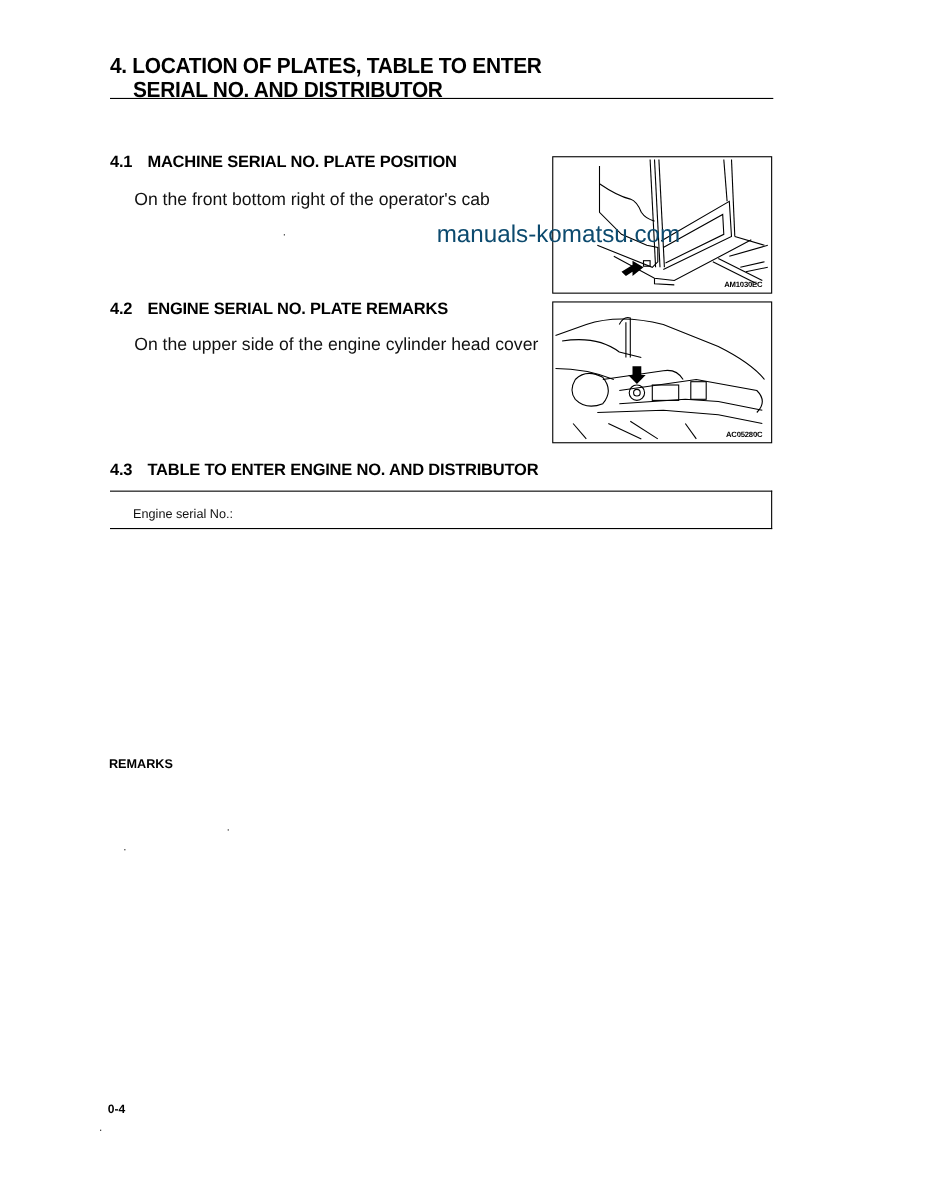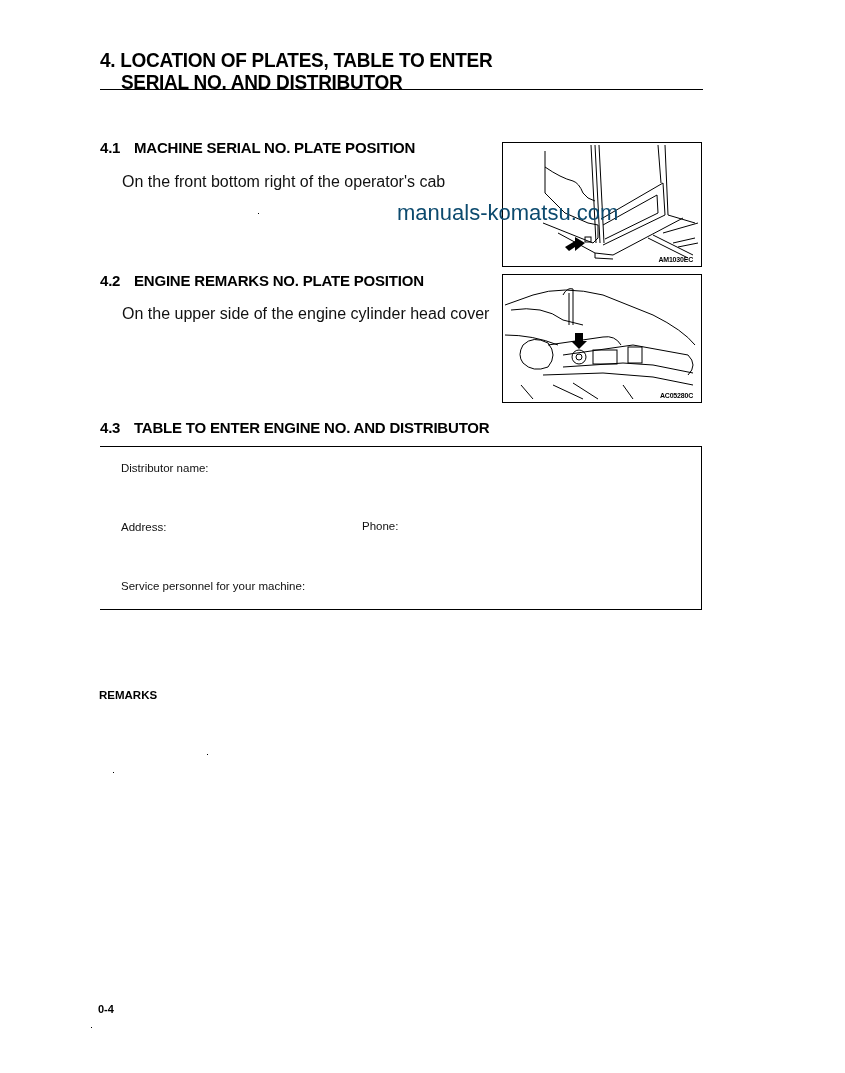--- a/index.html
+++ b/index.html
@@ -149,21 +149,21 @@
     </g>
 
     <path d="M62 104 L72 98 L72 94 L82 100 L72 108 L72 104 L66 108 Z" fill="#000"></path>
   </svg>
   <span class="fig-code">AM1030EC</span>
 </div>
 
 <div class="abs watermark">manuals-komatsu.com</div>
 
 <div class="abs section-heading" style="left:100px; top:272px;">
-  <span class="num">4.2</span><span>ENGINE REMARKS NO. PLATE POSITION</span>
+  <span class="num">4.2</span><span>ENGINE SERIAL NO. PLATE REMARKS</span>
 </div>
 <div class="abs body-text" style="left:122px; top:305px;">On the upper side of the engine cylinder head cover</div>
 
 <div class="abs figure" style="left:502px; top:274px; width:198px; height:127px;">
   <svg width="198" height="127" viewBox="0 0 198 127">
     <g fill="none" stroke="#000" stroke-width="1">
       <path d="M2 30 L30 20 Q60 10 100 20 L150 40 Q180 55 192 70"></path>
       <path d="M8 35 Q40 30 60 45 L80 50"></path>
       <path d="M2 60 Q30 60 55 70"></path>
       <path d="M60 20 Q64 12 70 14 L70 50"></path>
@@ -186,25 +186,22 @@
     <path d="M72 58 L80 58 L80 66 L84 66 L76 74 L68 66 L72 66 Z" fill="#000"></path>
   </svg>
   <span class="fig-code">AC05280C</span>
 </div>
 
 <div class="abs section-heading" style="left:100px; top:419px;">
   <span class="num">4.3</span><span>TABLE TO ENTER ENGINE NO. AND DISTRIBUTOR</span>
 </div>
 
 <div class="abs entry-table">
-  <div class="entry-row r3">
-    <span class="entry-label" style="left:21px; top:15px;">Distributor name:</span>
-    <span class="entry-label" style="left:21px; top:74px;">Address:</span>
-    <span class="entry-label" style="left:262px; top:73px;">Phone:</span>
-    <span class="entry-label" style="left:21px; top:133px;">Service personnel for your machine:</span>
+  <div class="entry-row r2">
+    <span class="entry-label" style="left:21px; top:15px;">Engine serial No.:</span>
   </div>
 </div>
 
 <div class="abs remarks">REMARKS</div>
 
 <div class="abs speck" style="left:258px; top:213px;"></div>
 <div class="abs speck" style="left:207px; top:754px;"></div>
 <div class="abs speck" style="left:113px; top:772px;"></div>
 <div class="abs speck" style="left:91px; top:1027px;"></div>
 

